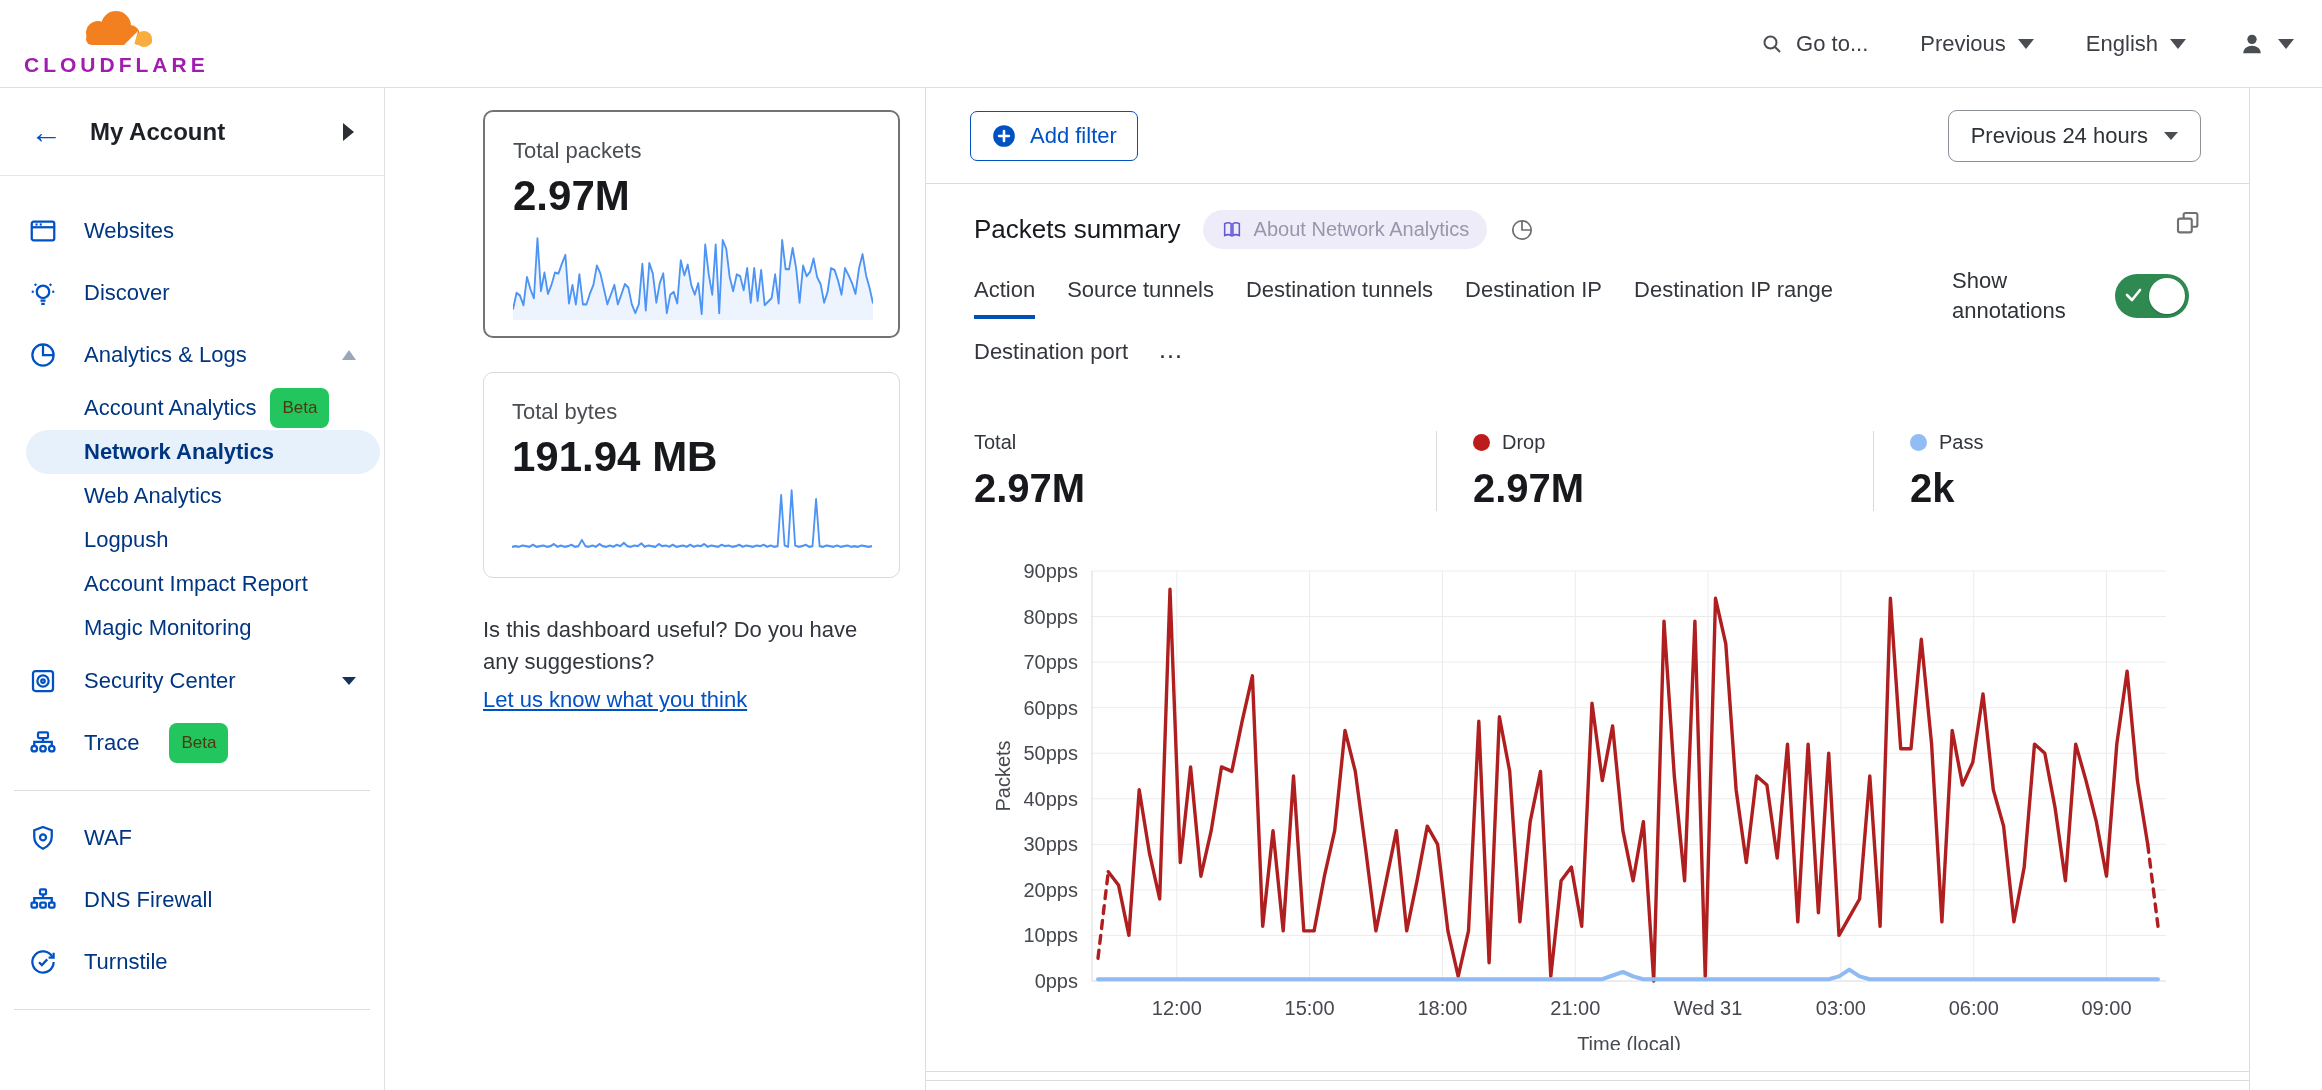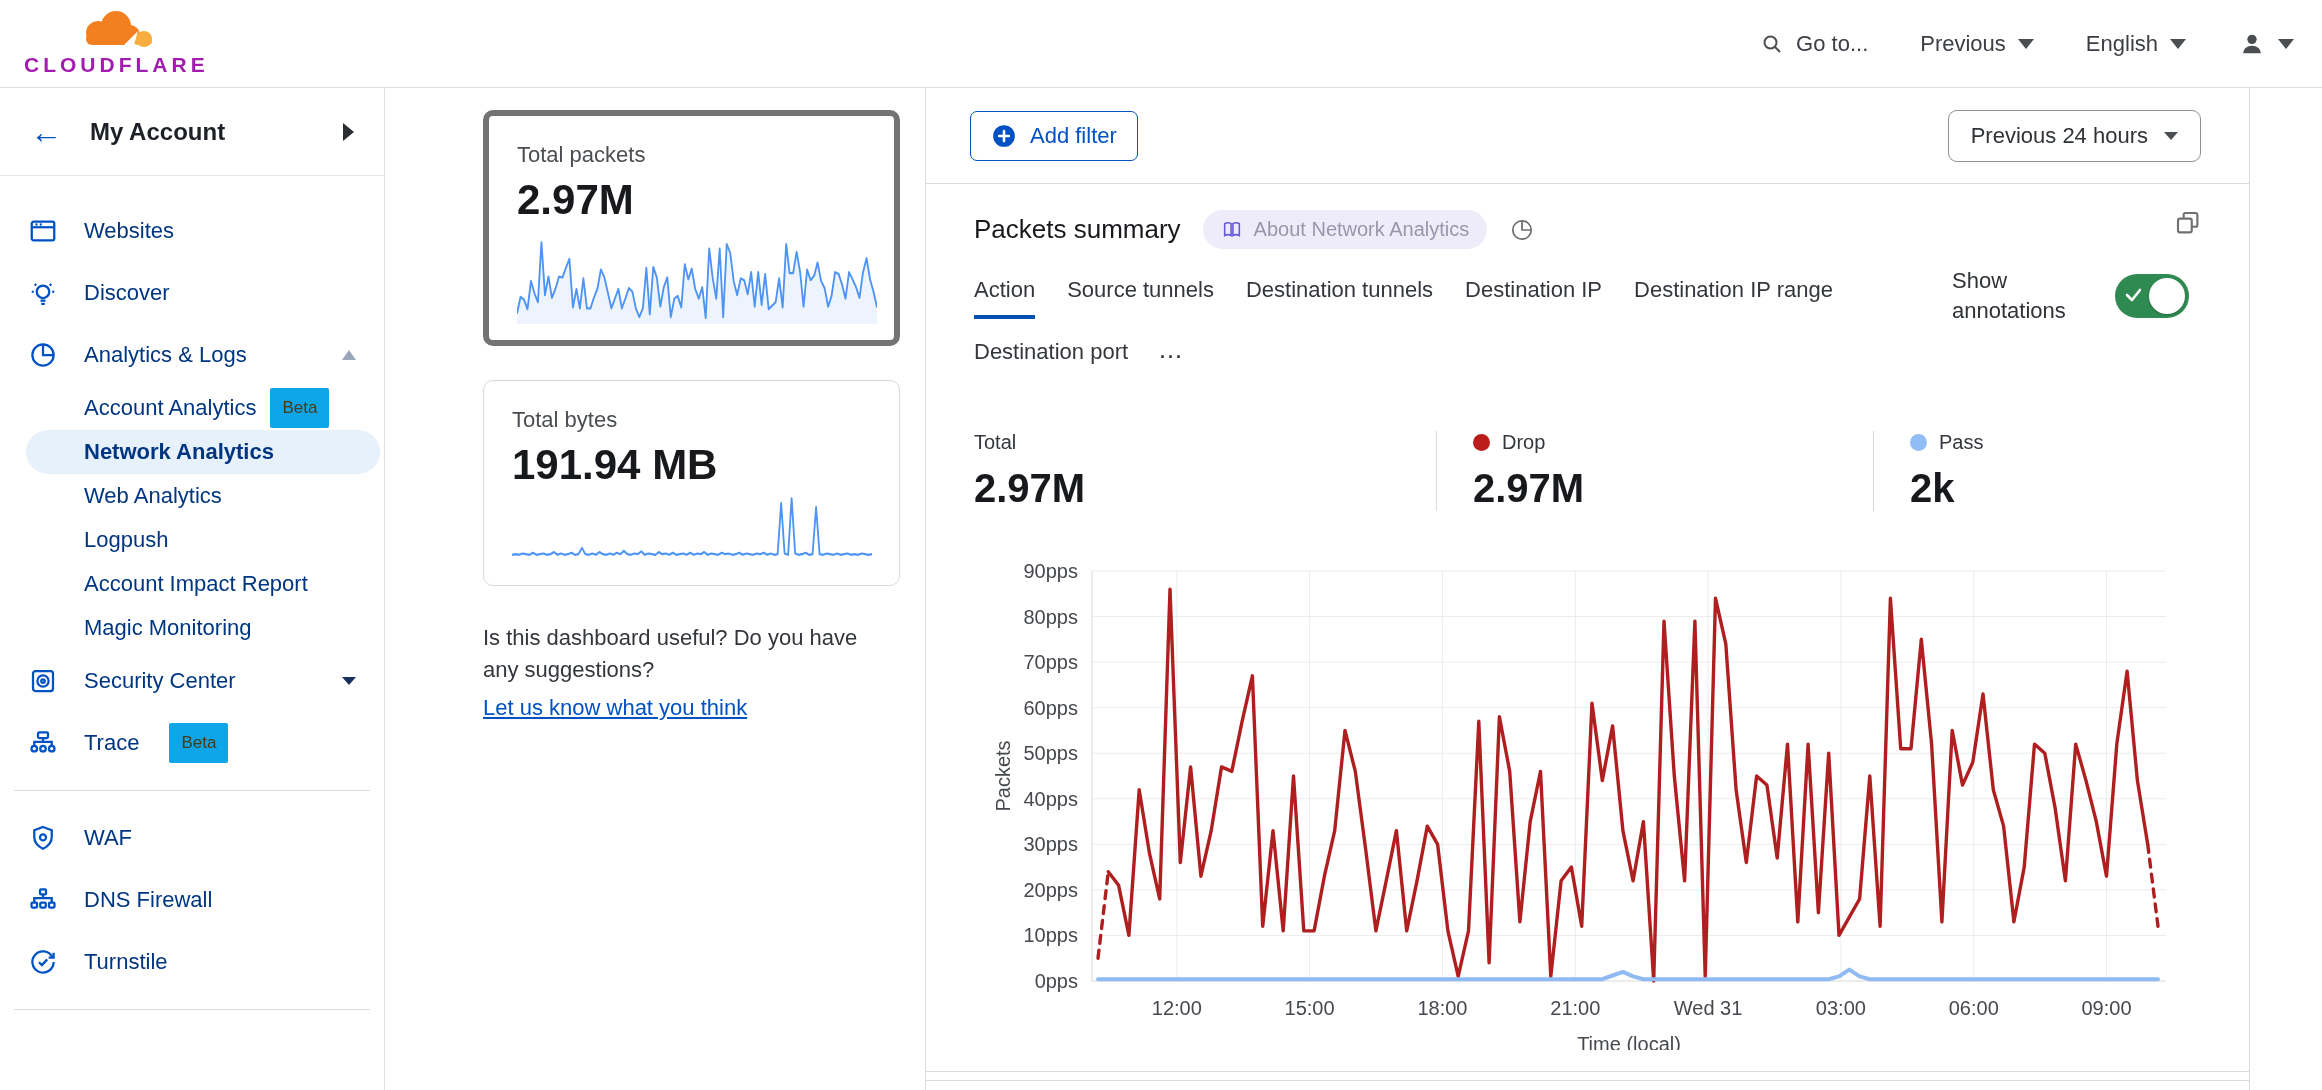--- a/index.html
+++ b/index.html
@@ -25,26 +25,26 @@
   .acct .name{font-size:24px;font-weight:bold;color:#1d2026;}
   .acct .fwd{margin-left:auto;width:0;height:0;border-top:9px solid transparent;border-bottom:9px solid transparent;border-left:11px solid #2b2e33;}
   .nav{padding-top:24px;}
   .nav-item{height:62px;display:flex;align-items:center;gap:26px;padding:0 28px;cursor:pointer;}
   .nav-item .lbl{font-size:22px;color:#003681;}
   .nav-item .ic{width:30px;height:30px;flex:0 0 30px;}
   .nav-item .tail{margin-left:auto;}
   .sub{display:flex;flex-direction:column;}
   .sub-item{height:44px;display:flex;align-items:center;padding-left:84px;font-size:22px;color:#003681;cursor:pointer;gap:14px;}
   .sub-item.active{background:#e7f1fb;border-radius:22px;margin:0 4px 0 26px;padding-left:58px;font-weight:bold;color:#003681;}
-  .beta{background:#0ea5e9;color:#4a3a12;font-size:17px;padding:10px 12px;border-radius:2px;}
+  .beta{background:#22c55e;color:#4a3a12;font-size:17px;padding:10px 12px;border-radius:8px;}
   .sdivider{height:1px;background:#dcdcdc;margin:16px 14px;}
   
   .middle{position:absolute;left:385px;top:88px;width:540px;height:1002px;box-sizing:border-box;padding:22px 25px 0 98px;}
   .card{box-sizing:border-box;width:417px;border:1px solid #d9d9d9;border-radius:10px;padding:26px 28px 16px 28px;background:#fff;cursor:pointer;}
-  .card.selected{border:6px solid #737373;}
+  .card.selected{border:2px solid #737373;}
   .card .clabel{font-size:22px;color:#4a4d52;}
   .card .cvalue{font-size:42px;font-weight:bold;color:#17191d;margin-top:8px;}
   .card + .card{margin-top:34px;}
   .feedback{margin-top:36px;width:400px;font-size:22px;line-height:1.45;color:#33363c;}
   .feedback a{color:#0051c3;text-decoration:underline;cursor:pointer;display:inline-block;margin-top:6px;}
   
   .main{position:absolute;left:925px;top:88px;width:1325px;height:1002px;box-sizing:border-box;
         border-left:1px solid #dcdcdc;border-right:1px solid #dcdcdc;background:#fff;}
   .filter-row{height:95px;display:flex;align-items:center;padding:0 48px 0 44px;box-sizing:border-box;}
   .btn-addfilter{display:flex;align-items:center;gap:13px;border:1px solid #0051c3;border-radius:7px;

